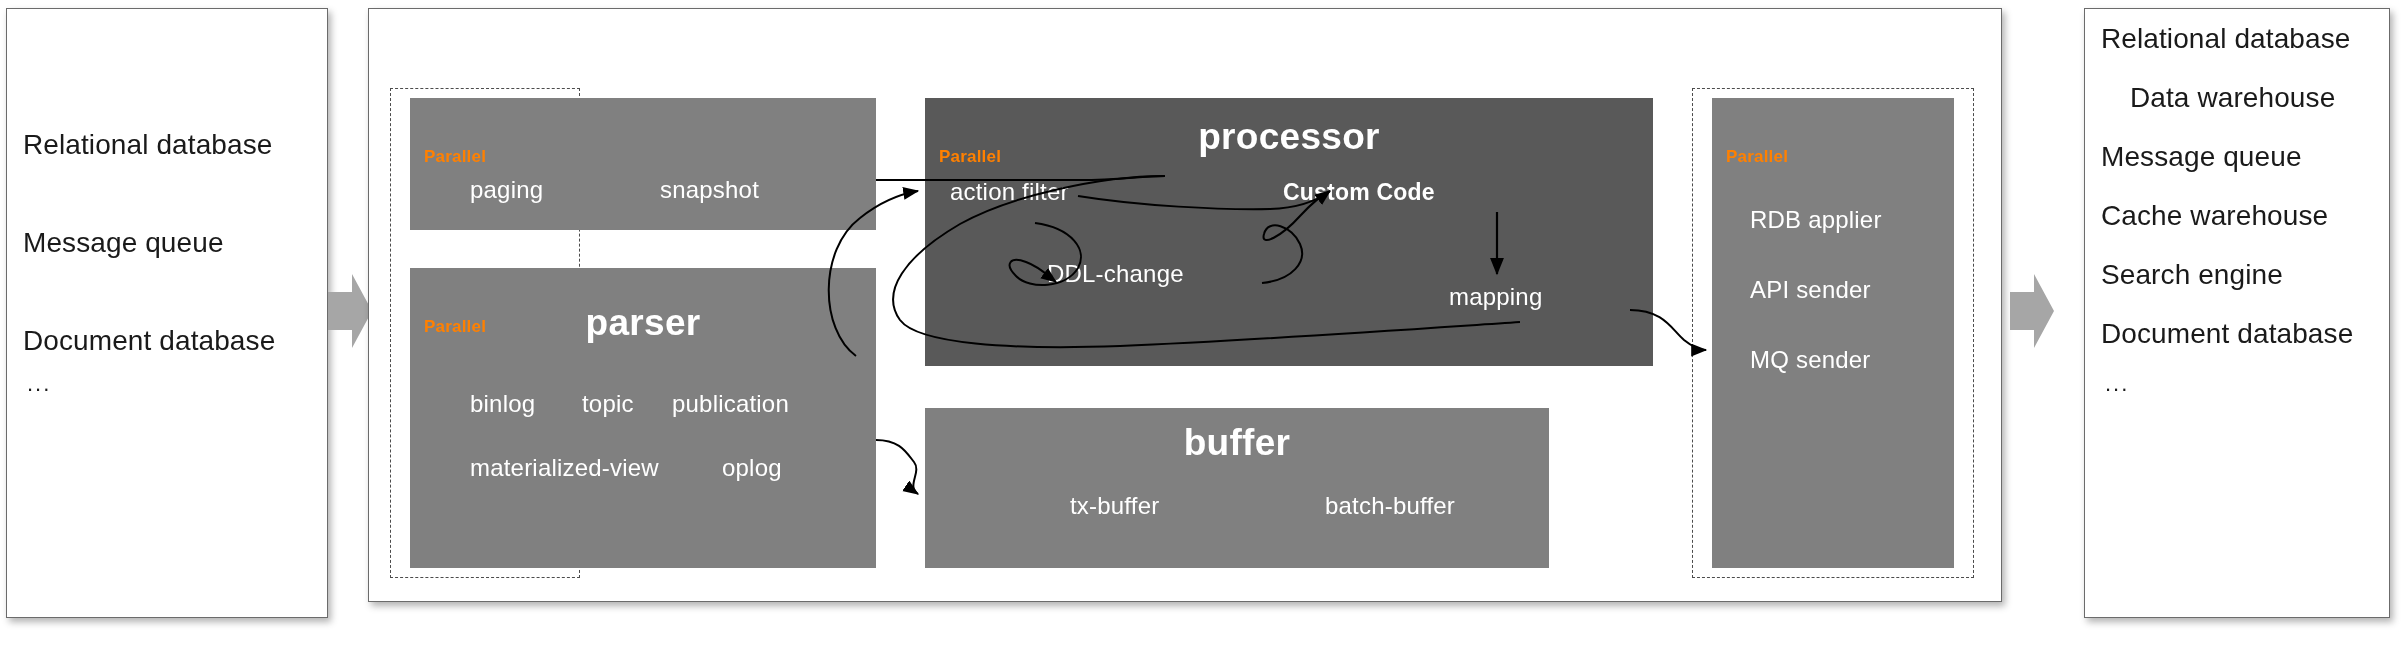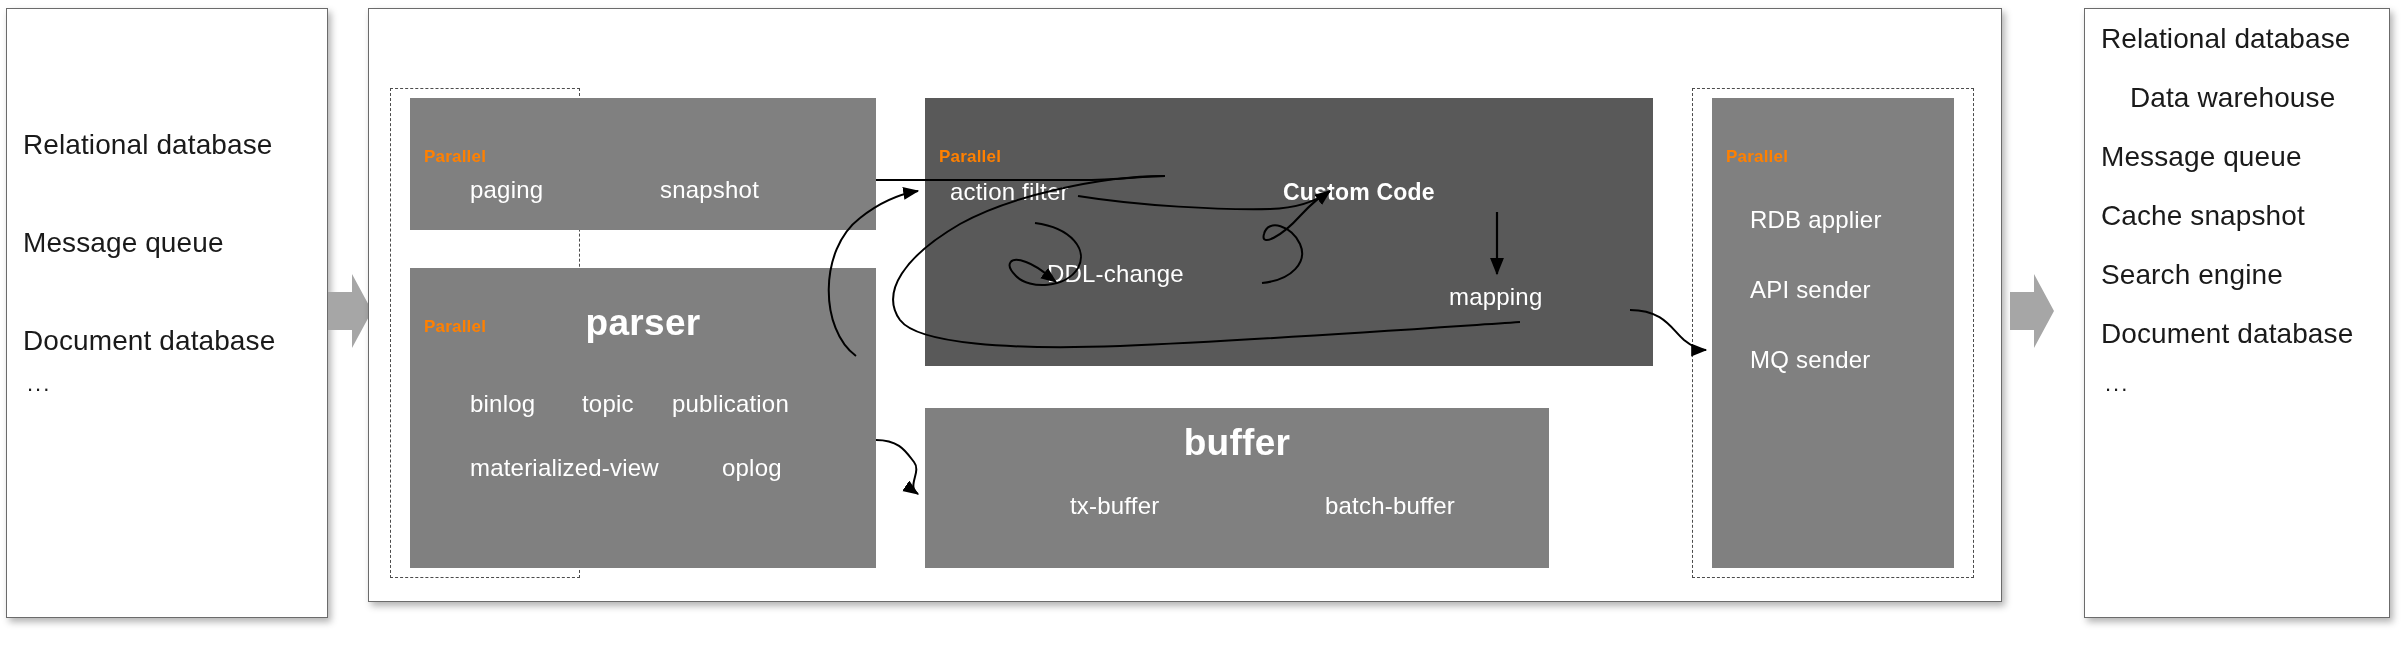--- a/index.html
+++ b/index.html
@@ -130,20 +130,21 @@
     <span class="stage-sub" style="left:60px; top:122px;">binlog</span>
     <span class="stage-sub" style="left:172px; top:122px;">topic</span>
     <span class="stage-sub" style="left:262px; top:122px;">publication</span>
 
     <span class="stage-sub" style="left:60px; top:186px;">materialized-view</span>
     <span class="stage-sub" style="left:312px; top:186px;">oplog</span>
   </div>
 
   <div class="abs stage dark" style="left:925px; top:98px; width:728px; height:268px;">
     <span class="stage-parallel">Parallel</span>
+    <span class="stage-title" style="top:18px;">processor</span>
 
     <span class="stage-sub" style="left:25px; top:80px;">action filter</span>
     <span class="stage-sub bold" style="left:358px; top:81px;">Custom Code</span>
     <span class="stage-sub" style="left:122px; top:162px;">DDL-change</span>
     <span class="stage-sub" style="left:524px; top:185px;">mapping</span>
   </div>
 
   <div class="abs stage" style="left:925px; top:408px; width:624px; height:160px;">
     <span class="stage-title" style="top:14px;">buffer</span>
     <span class="stage-sub" style="left:145px; top:84px;">tx-buffer</span>
@@ -158,21 +159,21 @@
   </div>
 
   <svg class="abs flow-arrow" style="left:2010px; top:272px;" width="44" height="78" viewBox="0 0 44 78">
     <path d="M0,20 L24,20 L24,2 L44,39 L24,76 L24,58 L0,58 Z" fill="#a6a6a6"></path>
   </svg>
 
   <div class="abs panel" id="target-panel">
     <div class="abs side-item" style="left:16px; top:14px;">Relational database</div>
     <div class="abs side-item" style="left:16px; top:73px;margin-left:29px;">Data warehouse</div>
     <div class="abs side-item" style="left:16px; top:132px;">Message queue</div>
-    <div class="abs side-item" style="left:16px; top:191px;">Cache snapshot</div>
+    <div class="abs side-item" style="left:16px; top:191px;">Cache warehouse</div>
     <div class="abs side-item" style="left:16px; top:250px;">Search engine</div>
     <div class="abs side-item" style="left:16px; top:309px;">Document database</div>
     <div class="abs side-ellipsis" style="left:20px; top:362px;">...</div>
   </div>
 
   <svg id="connectors" viewBox="0 0 2404 646">
     <defs>
       <marker id="ah" markerWidth="9" markerHeight="9" refX="7.4" refY="3.2" orient="auto" markerUnits="strokeWidth">
         <path d="M0,0 L8,3.2 L0,6.4 Z" fill="#000000"></path>
       </marker>

